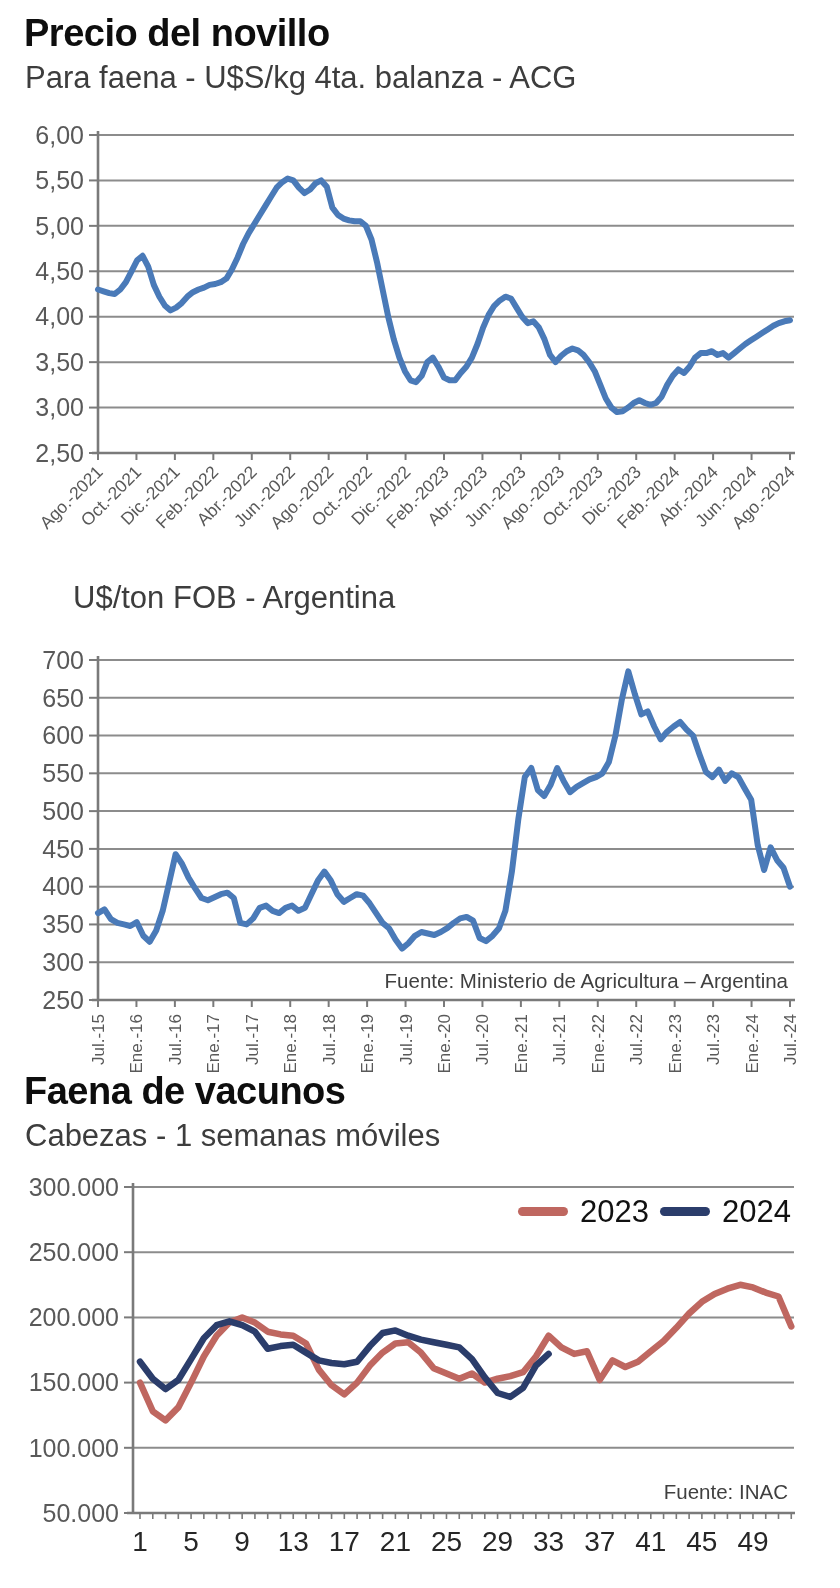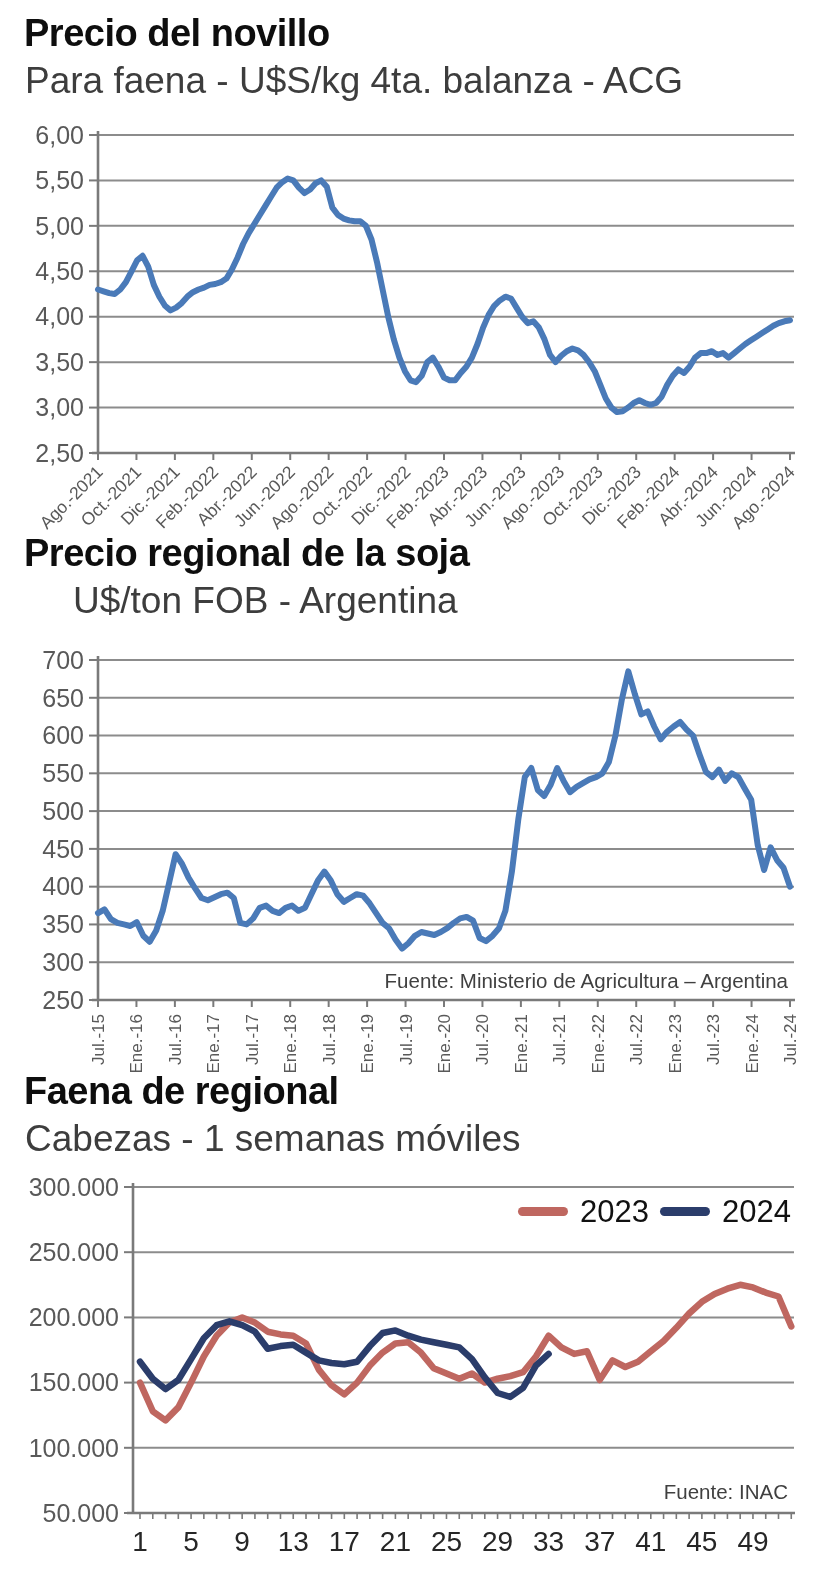--- a/index.html
+++ b/index.html
@@ -1,20 +1,20 @@
 <!DOCTYPE html>
 <html><head>
 <meta charset="utf-8">
 <style>
   html,body{margin:0;padding:0;background:#ffffff;}
   .page{position:relative;width:812px;height:1588px;background:#ffffff;overflow:hidden;
         font-family:"Liberation Sans",sans-serif;}
   .chart-title{position:absolute;left:24px;margin:0;font-size:38px;font-weight:800;
                color:#0e0e0e;letter-spacing:-0.5px;line-height:1.05;}
-  .chart-subtitle{position:absolute;left:25px;margin:0;font-size:37px;font-weight:400;
+  .chart-subtitle{position:absolute;left:25px;margin:0;font-size:31px;font-weight:400;
                   color:#3d3d3d;line-height:1.05;}
   svg.chart{position:absolute;left:0;overflow:visible;}
   svg text{font-family:"Liberation Sans",sans-serif;}
   .edge-artifact{position:absolute;border-radius:3px;}
 </style>
 </head>
 <body>
 
 <div class="page">
 
@@ -81,21 +81,20 @@
       <text x="680.6666666666666" y="361" text-anchor="end" font-size="17.5" fill="#595959" transform="rotate(-45 680.6666666666666 361)">Feb.-2024</text>
       <line x1="713.1111111111111" y1="341" x2="713.1111111111111" y2="348" stroke="#7a7a7a" stroke-width="2"></line>
       <text x="719.1111111111111" y="361" text-anchor="end" font-size="17.5" fill="#595959" transform="rotate(-45 719.1111111111111 361)">Abr.-2024</text>
       <line x1="751.5555555555555" y1="341" x2="751.5555555555555" y2="348" stroke="#7a7a7a" stroke-width="2"></line>
       <text x="757.5555555555555" y="361" text-anchor="end" font-size="17.5" fill="#595959" transform="rotate(-45 757.5555555555555 361)">Jun.-2024</text>
       <line x1="790" y1="341" x2="790" y2="348" stroke="#7a7a7a" stroke-width="2"></line>
       <text x="796" y="361" text-anchor="end" font-size="17.5" fill="#595959" transform="rotate(-45 796 361)">Ago.-2024</text>
       <polyline points="98.0,177.5 103.6,179.3 109.2,181.1 114.7,182.0 120.3,177.5 125.9,170.2 131.5,159.3 137.1,148.4 142.6,143.8 148.2,154.7 153.8,172.9 159.4,184.7 165.0,193.8 170.5,198.4 176.1,195.6 181.7,191.1 187.3,184.7 192.9,180.2 198.5,177.5 204.0,175.6 209.6,172.9 215.2,172.0 220.8,170.2 226.4,166.6 231.9,157.5 237.5,145.7 243.1,132.0 248.7,121.1 254.3,112.0 259.8,103.0 265.4,93.9 271.0,84.8 276.6,75.7 282.2,70.2 287.7,66.6 293.3,68.4 298.9,75.7 304.5,81.1 310.1,77.5 315.6,71.2 321.2,68.4 326.8,74.8 332.4,95.7 338.0,103.0 343.5,106.6 349.1,108.4 354.7,109.3 360.3,109.3 365.9,113.9 371.5,127.5 377.0,150.2 382.6,177.5 388.2,204.7 393.8,227.4 399.4,245.6 404.9,259.2 410.5,268.3 416.1,270.1 421.7,263.8 427.3,250.1 432.8,245.6 438.4,254.7 444.0,265.6 449.6,268.3 455.2,268.3 460.7,261.0 466.3,254.7 471.9,245.6 477.5,232.0 483.1,215.6 488.6,202.9 494.2,193.8 499.8,188.4 505.4,184.7 511.0,186.5 516.5,195.6 522.1,204.7 527.7,211.1 533.3,209.3 538.9,215.6 544.5,227.4 550.0,242.9 555.6,250.1 561.2,243.8 566.8,239.2 572.4,236.5 577.9,238.3 583.5,242.9 589.1,250.1 594.7,259.2 600.3,272.9 605.8,286.5 611.4,295.6 617.0,300.1 622.6,299.2 628.2,295.6 633.7,291.0 639.3,288.3 644.9,291.0 650.5,292.8 656.1,291.0 661.6,284.7 667.2,272.9 672.8,263.8 678.4,257.4 684.0,261.0 689.5,254.7 695.1,245.6 700.7,241.1 706.3,241.1 711.9,239.2 717.5,242.9 723.0,241.1 728.6,245.6 734.2,241.1 739.8,236.5 745.4,232.0 750.9,228.3 756.5,224.7 762.1,221.1 767.7,217.4 773.3,213.8 778.8,211.1 784.4,209.3 790.0,208.3" fill="none" stroke="#4a7ab8" stroke-width="6" stroke-linejoin="round" stroke-linecap="round"></polyline>
     </svg>
 
-  <h1 class="chart-title" style="top:534px;">Precio regional de la soja</h1>
   <h2 class="chart-subtitle" style="top:582px;margin-left:48px;">U$/ton FOB - Argentina</h2>
   <svg class="chart" id="chart-1" style="top:628px;" width="820" height="440">
       <line x1="98" y1="32" x2="794" y2="32" stroke="#8c8c8c" stroke-width="2"></line>
       <line x1="89" y1="32" x2="98" y2="32" stroke="#7a7a7a" stroke-width="2"></line>
       <text x="84" y="32" text-anchor="end" dy="0.35em" font-size="25" fill="#595959">700</text>
       <line x1="98" y1="69.77777777777777" x2="794" y2="69.77777777777777" stroke="#8c8c8c" stroke-width="2"></line>
       <line x1="89" y1="69.77777777777777" x2="98" y2="69.77777777777777" stroke="#7a7a7a" stroke-width="2"></line>
       <text x="84" y="69.77777777777777" text-anchor="end" dy="0.35em" font-size="25" fill="#595959">650</text>
       <line x1="98" y1="107.55555555555556" x2="794" y2="107.55555555555556" stroke="#8c8c8c" stroke-width="2"></line>
       <line x1="89" y1="107.55555555555556" x2="98" y2="107.55555555555556" stroke="#7a7a7a" stroke-width="2"></line>
@@ -158,21 +157,21 @@
       <line x1="713.1111111111111" y1="372" x2="713.1111111111111" y2="379" stroke="#7a7a7a" stroke-width="2"></line>
       <text x="719.1111111111111" y="386" text-anchor="end" font-size="17" fill="#595959" transform="rotate(-90 719.1111111111111 386)">Jul.-23</text>
       <line x1="751.5555555555555" y1="372" x2="751.5555555555555" y2="379" stroke="#7a7a7a" stroke-width="2"></line>
       <text x="757.5555555555555" y="386" text-anchor="end" font-size="17" fill="#595959" transform="rotate(-90 757.5555555555555 386)">Ene.-24</text>
       <line x1="790" y1="372" x2="790" y2="379" stroke="#7a7a7a" stroke-width="2"></line>
       <text x="796" y="386" text-anchor="end" font-size="17" fill="#595959" transform="rotate(-90 796 386)">Jul.-24</text>
       <text x="788" y="360" text-anchor="end" font-size="20.5" fill="#404040">Fuente: Ministerio de Agricultura – Argentina</text>
       <polyline points="98.0,285.1 104.5,281.3 110.9,291.2 117.4,294.9 123.9,296.4 130.3,298.0 136.8,294.2 143.3,307.8 149.7,313.8 156.2,302.5 162.7,282.8 169.1,254.9 175.6,226.2 182.1,236.0 188.5,249.6 195.0,260.2 201.5,270.0 207.9,272.3 214.4,269.2 220.9,266.2 227.3,264.7 233.8,270.0 240.3,294.9 246.7,296.4 253.2,290.4 259.7,279.8 266.1,277.6 272.6,282.8 279.1,285.1 285.6,279.8 292.0,277.6 298.5,282.8 305.0,279.8 311.4,266.2 317.9,252.6 324.4,243.6 330.8,252.6 337.3,266.2 343.8,273.8 350.2,270.0 356.7,266.2 363.2,267.7 369.6,275.3 376.1,285.1 382.6,294.9 389.0,300.2 395.5,311.6 402.0,320.6 408.4,315.3 414.9,307.8 421.4,304.0 427.8,305.5 434.3,307.0 440.8,304.0 447.2,300.2 453.7,294.9 460.2,290.4 466.6,288.9 473.1,292.7 479.6,310.0 486.0,313.1 492.5,307.8 499.0,300.2 505.4,282.8 511.9,243.6 518.4,190.7 524.8,149.1 531.3,140.0 537.8,162.0 544.2,168.0 550.7,156.7 557.2,140.0 563.6,152.9 570.1,164.2 576.6,158.9 583.0,155.2 589.5,151.4 596.0,149.1 602.4,145.3 608.9,134.0 615.4,107.6 621.9,71.3 628.3,43.3 634.8,66.0 641.3,86.4 647.7,83.4 654.2,98.5 660.7,111.3 667.1,103.8 673.6,98.5 680.1,94.0 686.5,101.5 693.0,107.6 699.5,126.4 705.9,143.8 712.4,149.1 718.9,141.6 725.3,152.9 731.8,145.3 738.3,149.1 744.7,160.4 751.2,171.8 757.7,217.1 764.1,242.0 770.6,219.4 777.1,232.2 783.5,239.8 790.0,258.7" fill="none" stroke="#4a7ab8" stroke-width="6" stroke-linejoin="round" stroke-linecap="round"></polyline>
     </svg>
 
-  <h1 class="chart-title" style="top:1072px;">Faena de regional</h1>
+  <h1 class="chart-title" style="top:1072px;">Faena de vacunos</h1>
   <h2 class="chart-subtitle" style="top:1120px;">Cabezas - 1 semanas móviles</h2>
   <svg class="chart" id="chart-2" style="top:1158px;" width="820" height="430">
       <line x1="133" y1="29" x2="794" y2="29" stroke="#8c8c8c" stroke-width="2"></line>
       <line x1="124" y1="29" x2="133" y2="29" stroke="#7a7a7a" stroke-width="2"></line>
       <text x="119" y="29" text-anchor="end" dy="0.35em" font-size="25" fill="#595959">300.000</text>
       <line x1="133" y1="94.2" x2="794" y2="94.2" stroke="#8c8c8c" stroke-width="2"></line>
       <line x1="124" y1="94.2" x2="133" y2="94.2" stroke="#7a7a7a" stroke-width="2"></line>
       <text x="119" y="94.2" text-anchor="end" dy="0.35em" font-size="25" fill="#595959">250.000</text>
       <line x1="133" y1="159.4" x2="794" y2="159.4" stroke="#8c8c8c" stroke-width="2"></line>
       <line x1="124" y1="159.4" x2="133" y2="159.4" stroke="#7a7a7a" stroke-width="2"></line>

